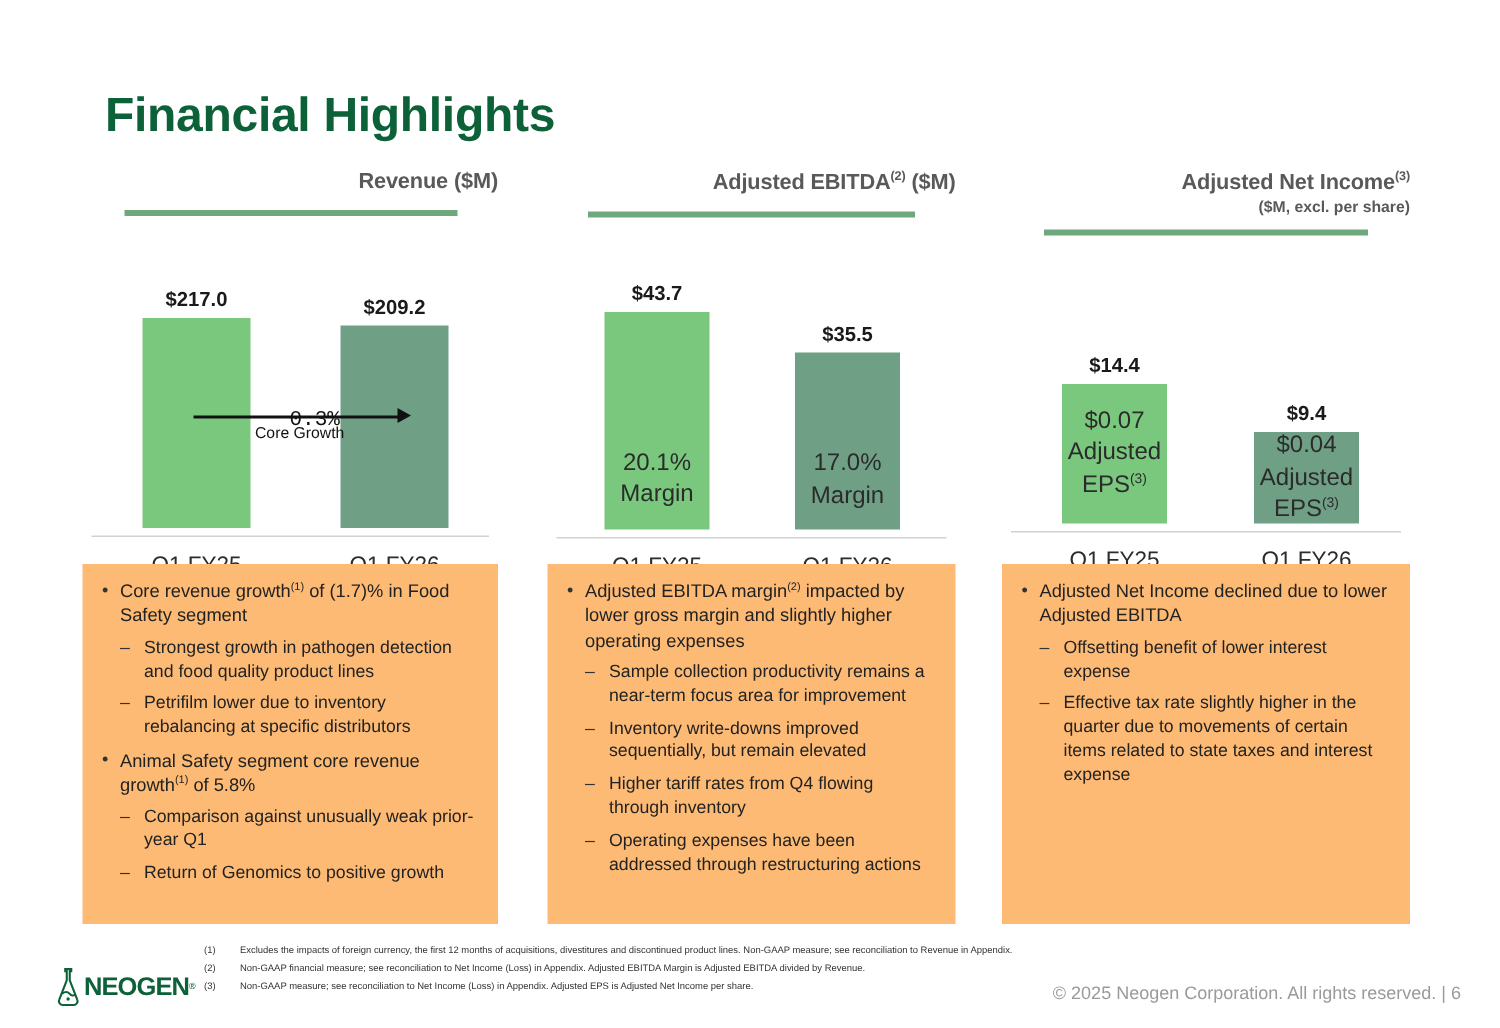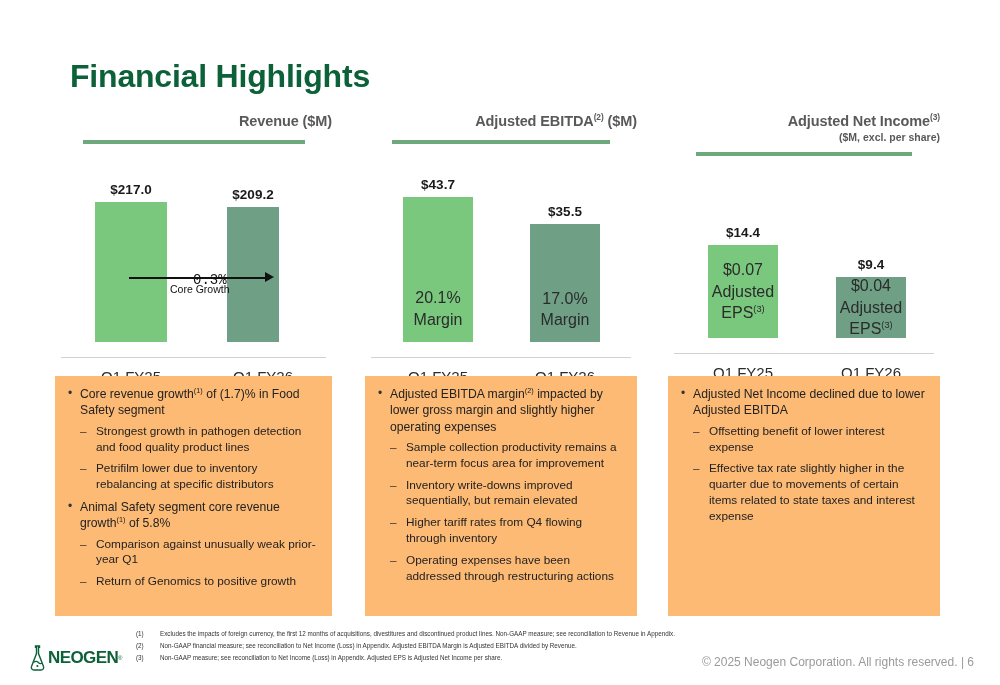--- a/index.html
+++ b/index.html
@@ -42,21 +42,21 @@
   .col-2 .head-rule { width: 218px; margin-top: 10px; }
   .col-3 .head-rule { width: 216px; margin-top: 9px; }
 
   
   .plot { position: relative; height: 200px; margin-top: 14px; }
   .baseline {
     position: absolute; left: 6px; right: 6px; bottom: 0;
     height: 1px; background: #d2d2d2;
   }
   .bar {
-    position: absolute; bottom: 16px;
+    position: absolute; bottom: 6px;
     display: flex; flex-direction: column;
     align-items: center; justify-content: center;
   }
   .bar.light { background: #7ac87e; }
   .bar.dark  { background: #6fa086; }
   .bar-value {
     position: absolute; left: 50%; transform: translateX(-50%);
     bottom: 100%; margin-bottom: 5px;
     font-size: 13.5px; font-weight: bold; color: #1a1a1a; white-space: nowrap;
   }
@@ -128,21 +128,21 @@
   }
   .sup-note { font-size: 0.6em; vertical-align: super; }
 
   
   .footnotes { position: absolute; left: 136px; top: 628px; width: 700px; }
   .fn-row { display: flex; font-size: 6.3px; color: #333; line-height: 1.9; }
   .fn-num { width: 24px; flex: 0 0 24px; }
   .fn-txt { flex: 1; }
 
   
-  .logo-wrap { position: absolute; left: 28px; top: 645px; display: flex; align-items: center; }
+  .logo-wrap { position: absolute; left: 36px; top: 645px; display: flex; align-items: center; }
   .logo-mark { width: 19px; height: 26px; }
   .logo-text {
     font-size: 17px; font-weight: bold; color: #0d6138;
     letter-spacing: -0.6px; margin-left: 1px;
   }
   .logo-reg { font-size: 6px; vertical-align: super; color: #0d6138; }
 
   
   .copyright {
     position: absolute; right: 26px; top: 655px;
@@ -158,21 +158,21 @@
 
   <div class="col col-1">
     <div class="chart-head">
       <div class="chart-title">Revenue ($M)</div>
       <div class="head-rule"></div>
     </div>
     <div class="plot">
       <div class="bar light" style="left:40px; width:72px; height:140px;">
         <div class="bar-value">$217.0</div>
       </div>
-      <div class="bar dark" style="left:172px; width:52px; height:135px;">
+      <div class="bar dark" style="left:172px; width:72px; height:135px;">
         <div class="bar-value">$209.2</div>
       </div>
       <div class="growth">
         <div class="growth-line"></div>
         <div class="growth-arrow"></div>
         <div class="growth-pct">0.3%</div>
         <div class="growth-label">Core Growth</div>
       </div>
       <div class="baseline"></div>
     </div>

